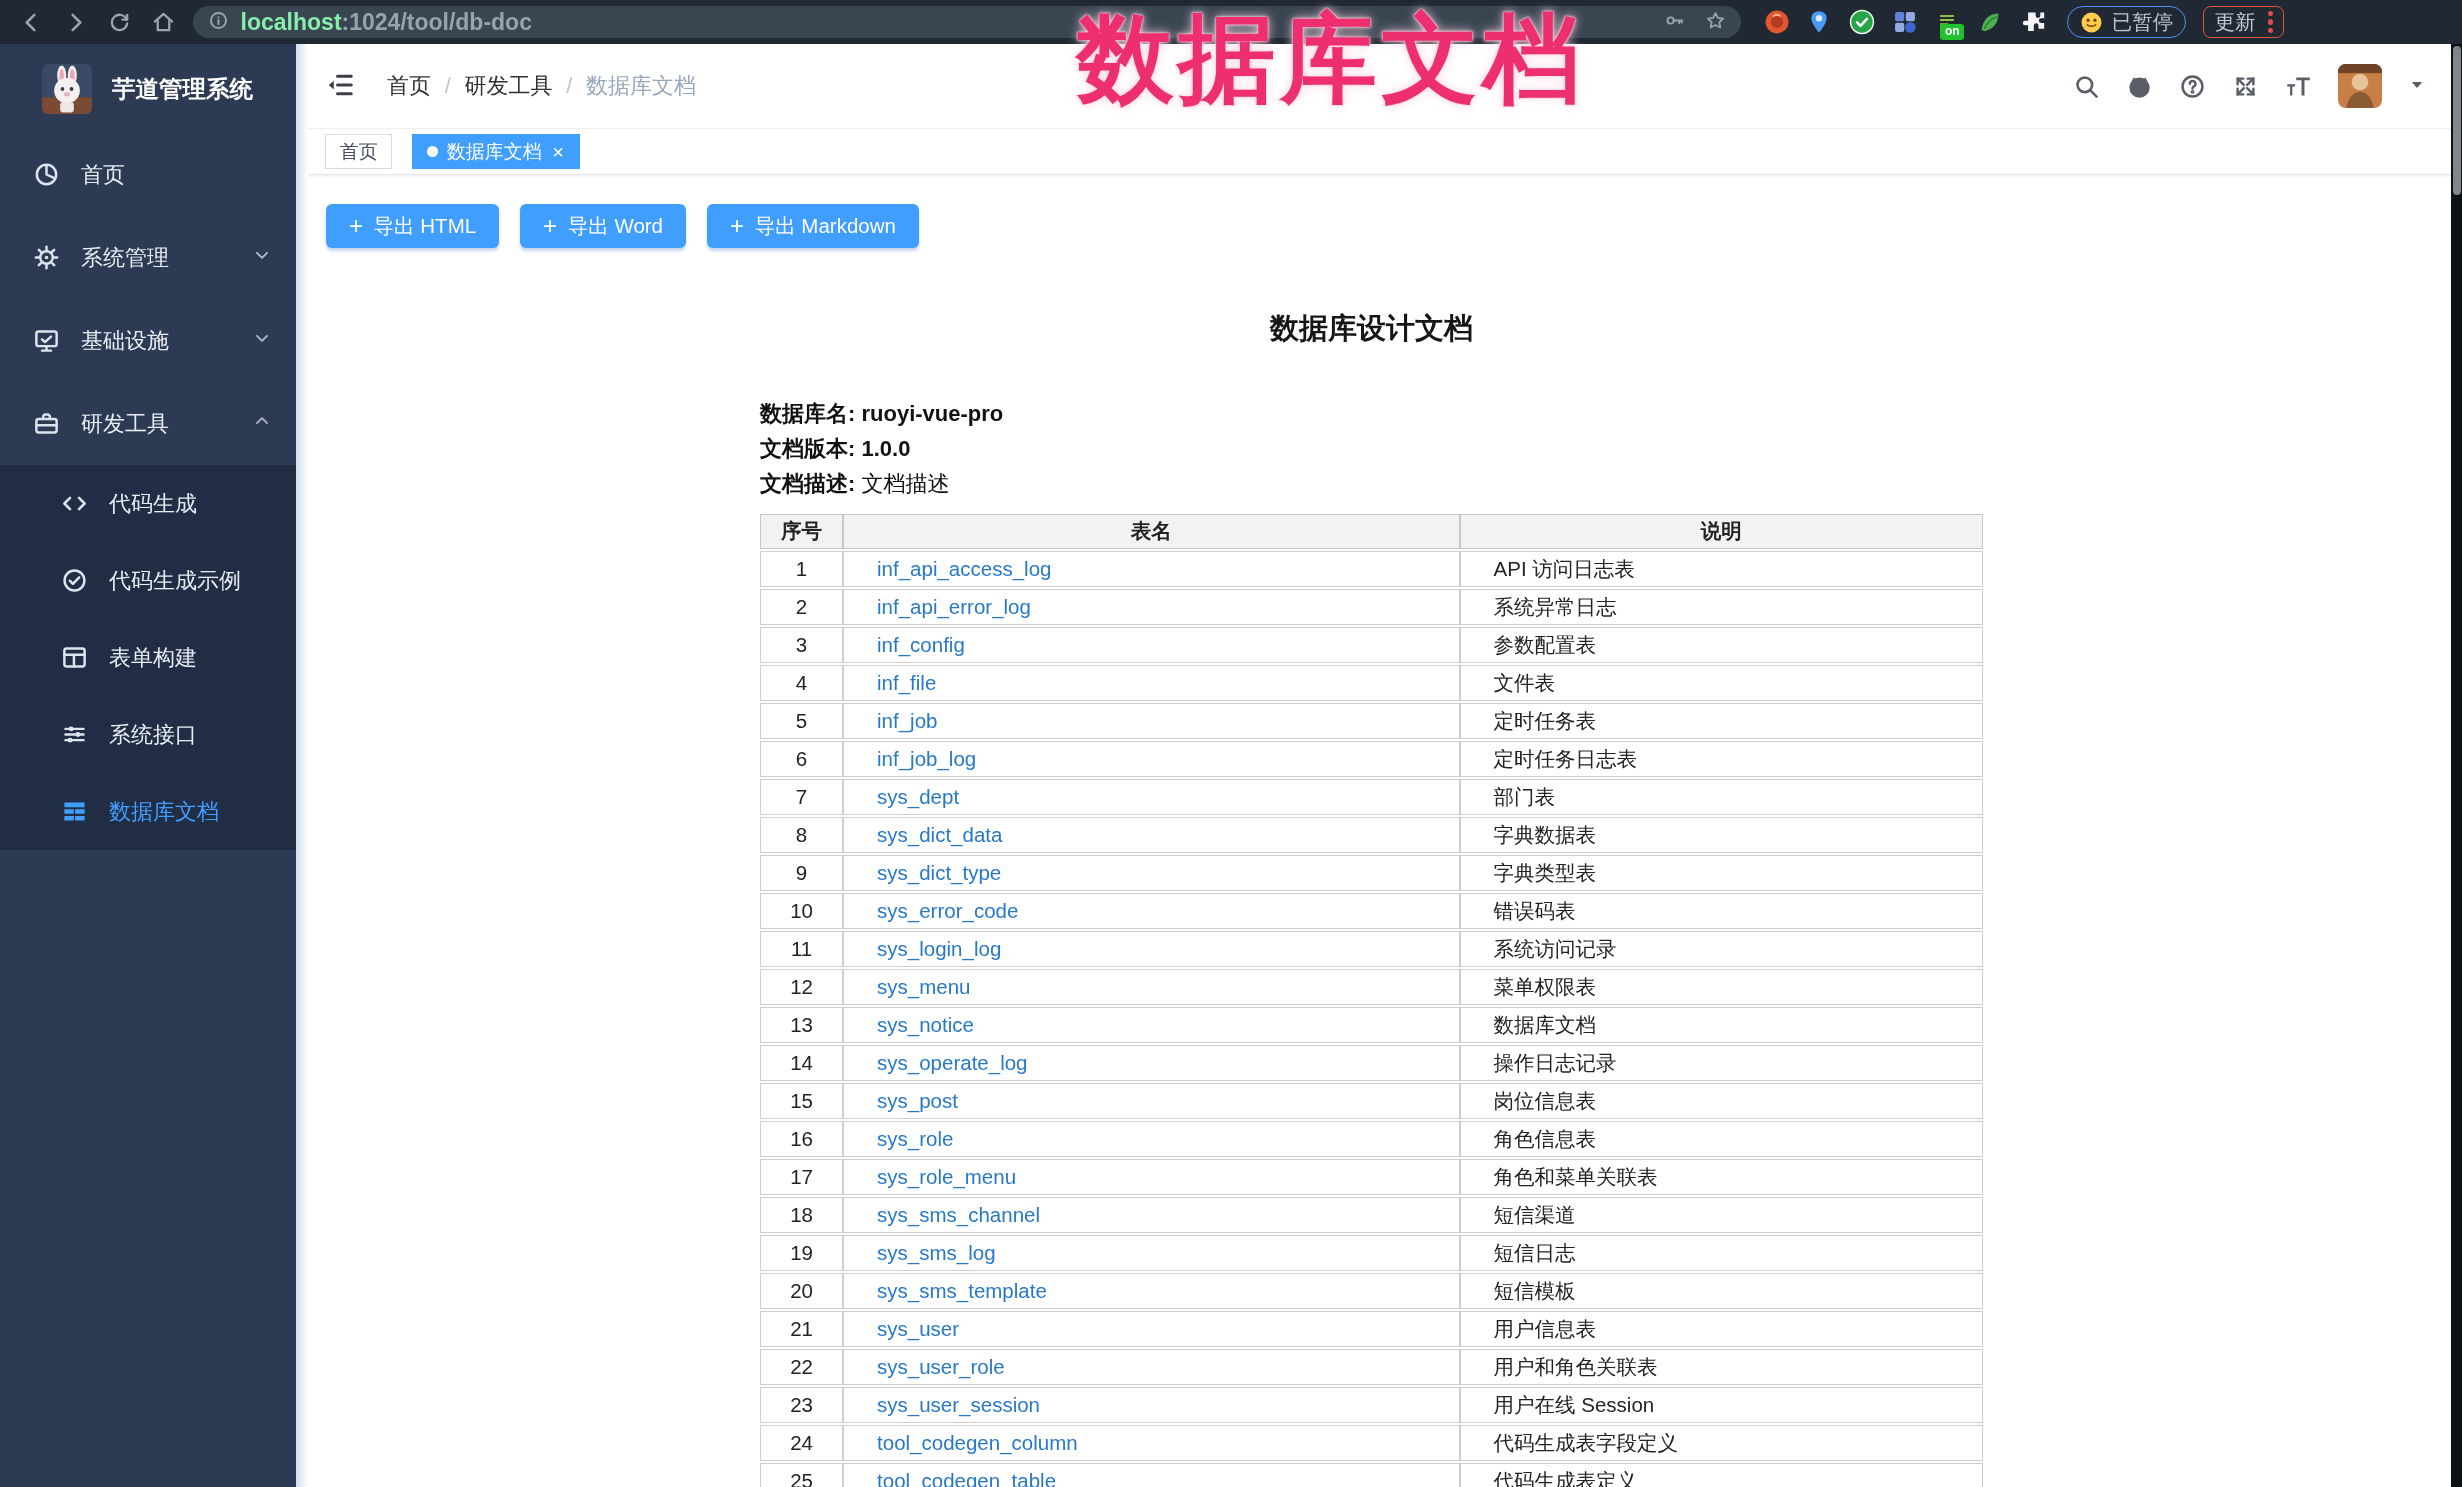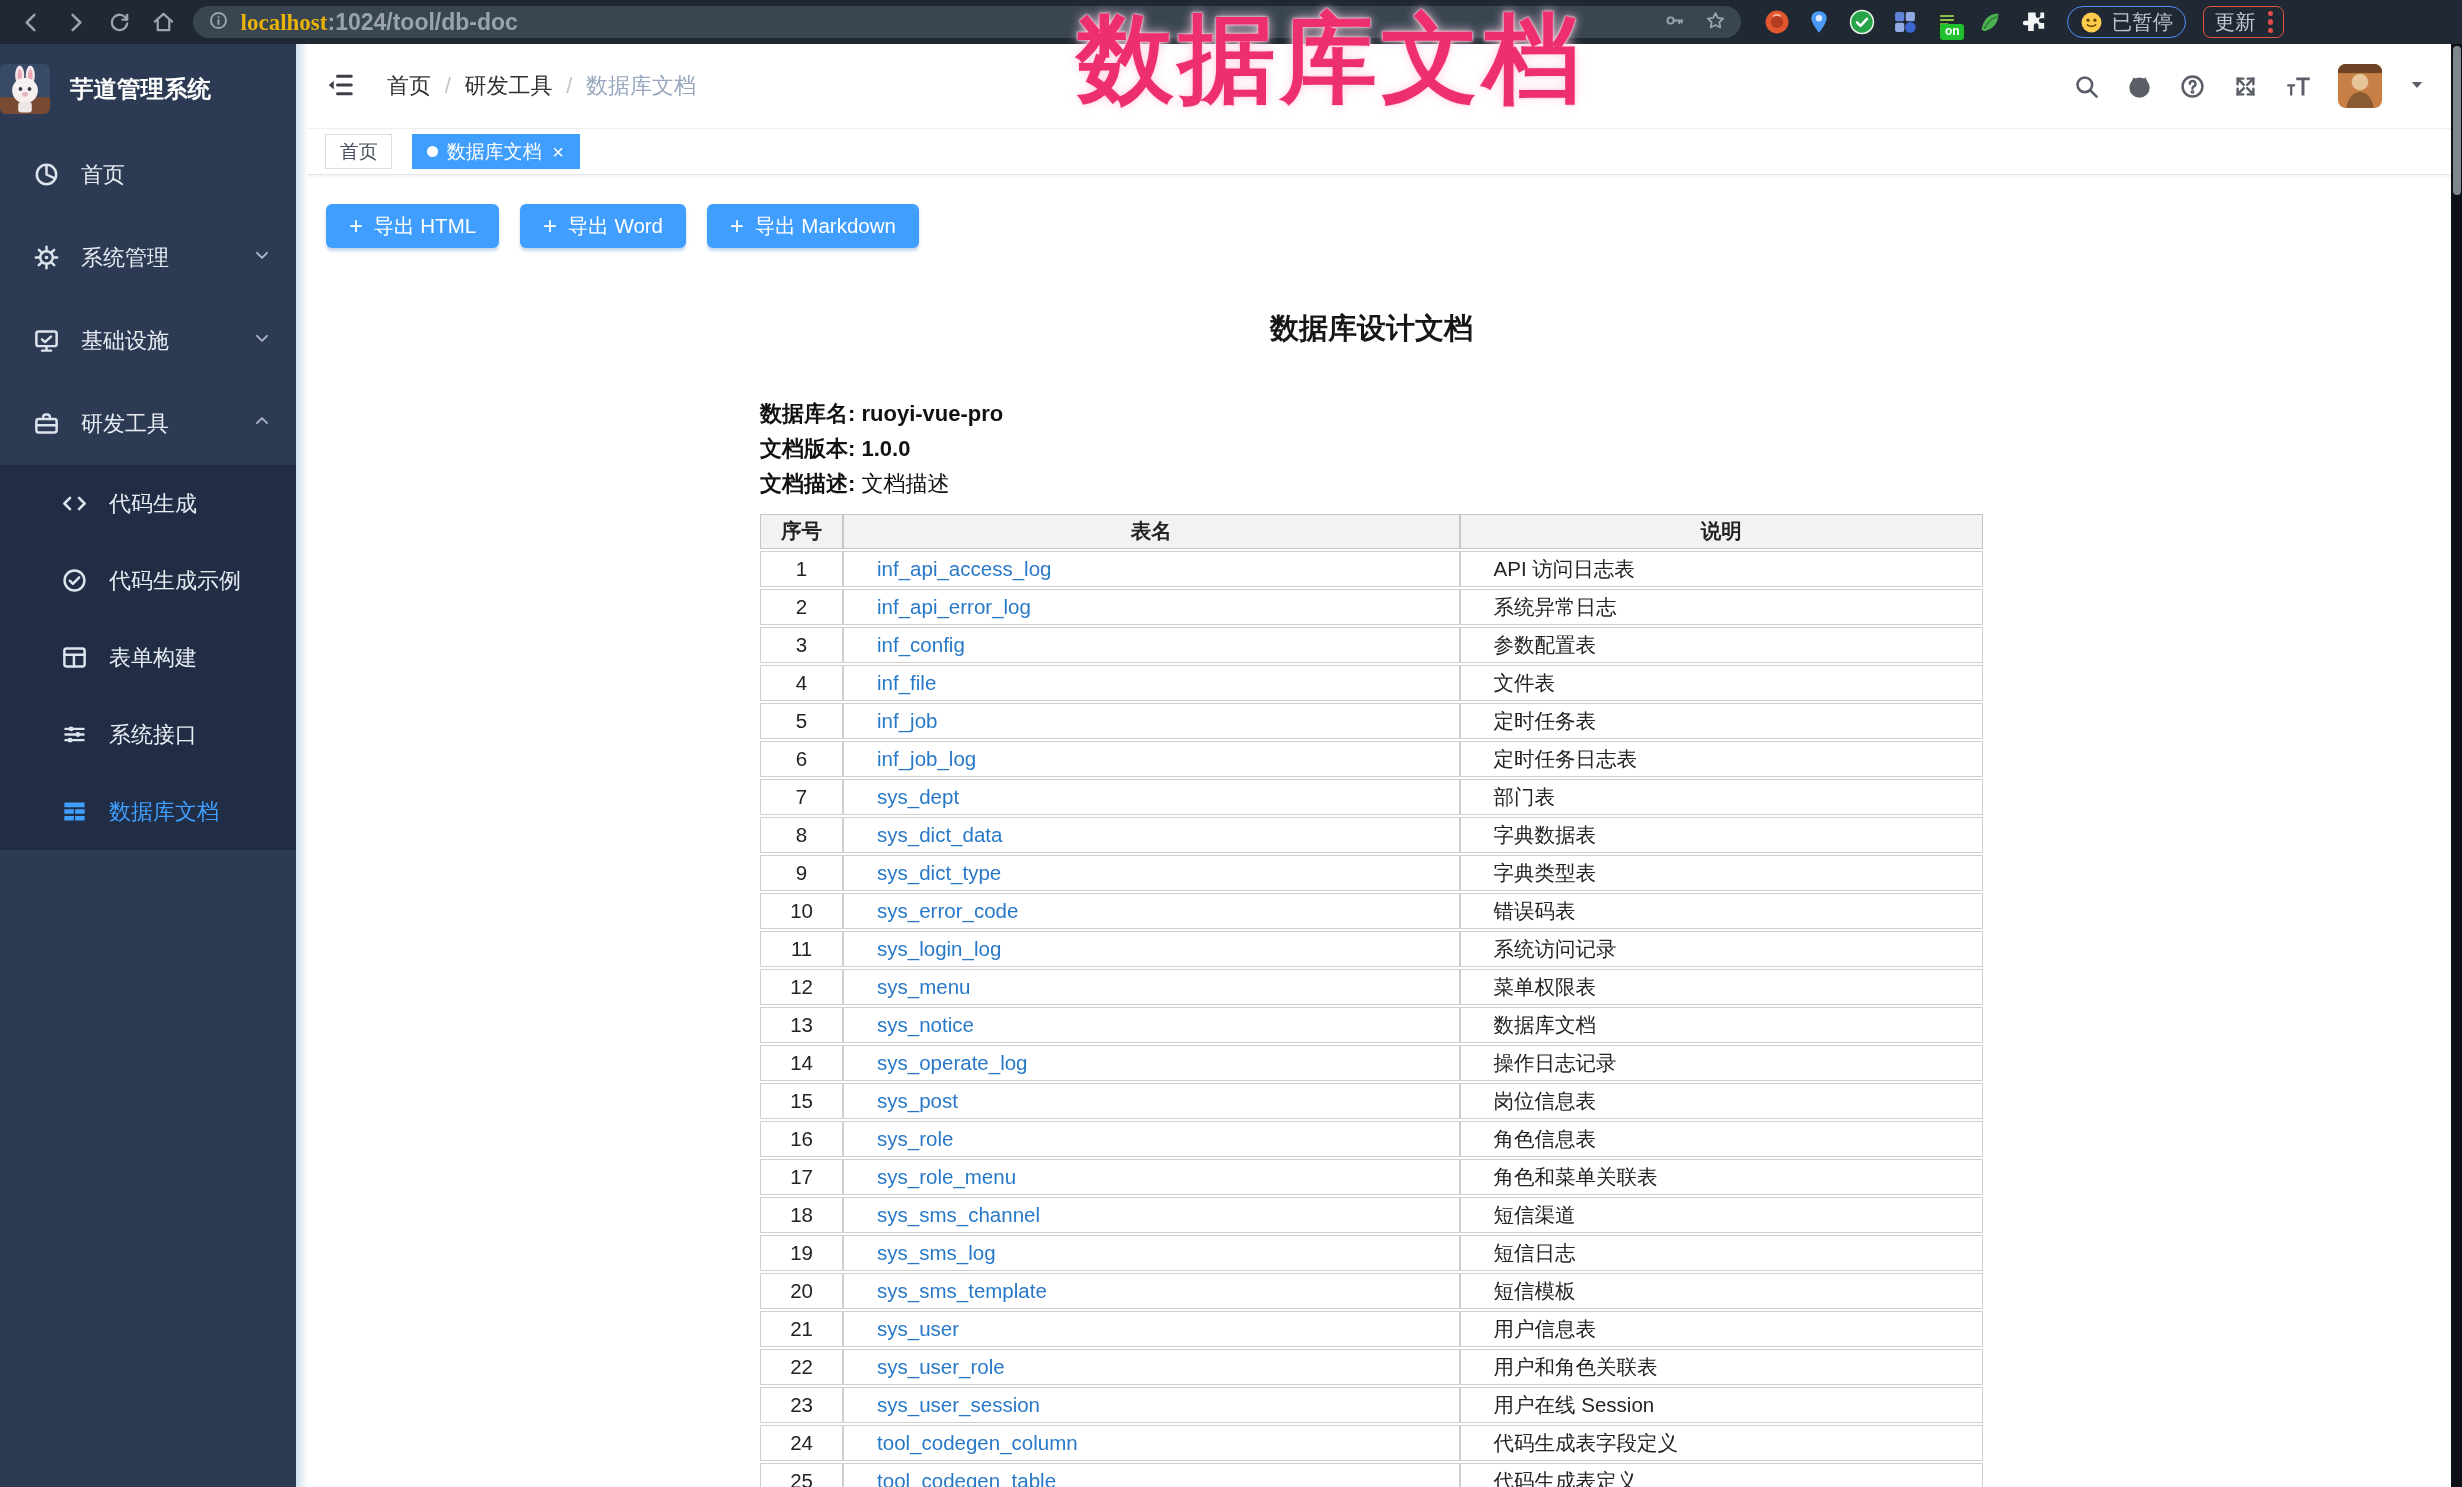--- a/index.html
+++ b/index.html
@@ -10,41 +10,41 @@
   
   .chrome { position:absolute; top:0; left:0; right:0; height:44px; background:var(--chrome-bg);
             display:flex; align-items:center; padding:0 9px; z-index:5; }
   .chrome-btn { width:44px; height:36px; display:flex; align-items:center; justify-content:center;
                 color:#9aa3ae; flex:none; }
   .chrome-btn svg { width:23px; height:23px; }
   .omnibox { height:32px; width:1548px; flex:none; margin-left:7.6px; background:#3a4552;
              border-radius:16px; display:flex; align-items:center; padding:0 15px; gap:12px; }
   .omnibox svg { width:21px; height:21px; color:#9aa3ae; flex:none; }
   .url { font-size:23px; white-space:nowrap; }
-  .url .host { color:#eab308; font-weight:bold;font-family:Liberation Serif, serif; }
+  .url .host { color:#86efac; font-weight:bold; }
   .url .rest { color:#9aa3ad;font-weight:bold; }
   .omni-right { margin-left:auto; display:flex; gap:20px; align-items:center; }
   .ext-area { display:flex; align-items:flex-end; gap:16.7px; margin-left:23px; }
   .ext-icon { width:26px; height:26px; position:relative; flex:none; }
   .ext-icon svg { width:26px; height:26px; }
   .on-badge { position:absolute; left:6px; bottom:-4.6px; background:#21c12f; color:#fff;
               font-size:12px; font-weight:bold; padding:0.8px 4.6px; border-radius:3px; line-height:13.7px; }
   .chip { height:32px; display:flex; align-items:center; flex:none; }
   .chip-paused { border:1.5px solid #4f8df9; border-radius:16px; gap:9px; padding:8px 12px;
                  color:#b9c1cc; font-size:20.5px; margin-left:21px; }
   .chip-paused svg { width:23px; height:23px; }
   .chip-update { border:1.5px solid #e2563a; border-radius:7.6px; gap:12px; padding:0 10.6px;
                  color:#c3cad2; font-size:20.5px; margin-left:16.7px; }
   .vdots { display:flex; flex-direction:column; gap:3px; }
   .vdots i { width:5.3px; height:5.3px; border-radius:50%; background:#e14b4b; }
 
   
   .sidebar { position:absolute; left:0; top:44px; width:296px; bottom:0; background:var(--sidebar-bg);
              color:#e8ecf3; z-index:2; }
-  .logo-row { height:89px; display:flex; align-items:center; gap:20px;font-family:Liberation Serif, serif; }
+  .logo-row { height:89px; display:flex; align-items:center; padding-left:42px; gap:20px;font-family:Liberation Serif, serif; }
   .logo-img { width:50px; height:50px; border-radius:6px; overflow:hidden; flex:none; }
   .app-title { font-size:23.5px; font-weight:bold; color:#fff; }
   .menu-item { height:83px; display:flex; align-items:center; padding:0 24px 0 33px;
                font-size:22px; cursor:pointer; }
   .mi-icon { width:27px; height:27px; margin-right:21px; color:#dde4ee; flex:none; }
   .mi-icon svg { width:27px; height:27px; }
   .chev { margin-left:auto; color:#a9b2c3; }
   .chev svg { width:20px; height:20px; }
   .submenu { background:var(--submenu-bg); }
   .submenu .menu-item { height:77px; padding-left:61px; }

